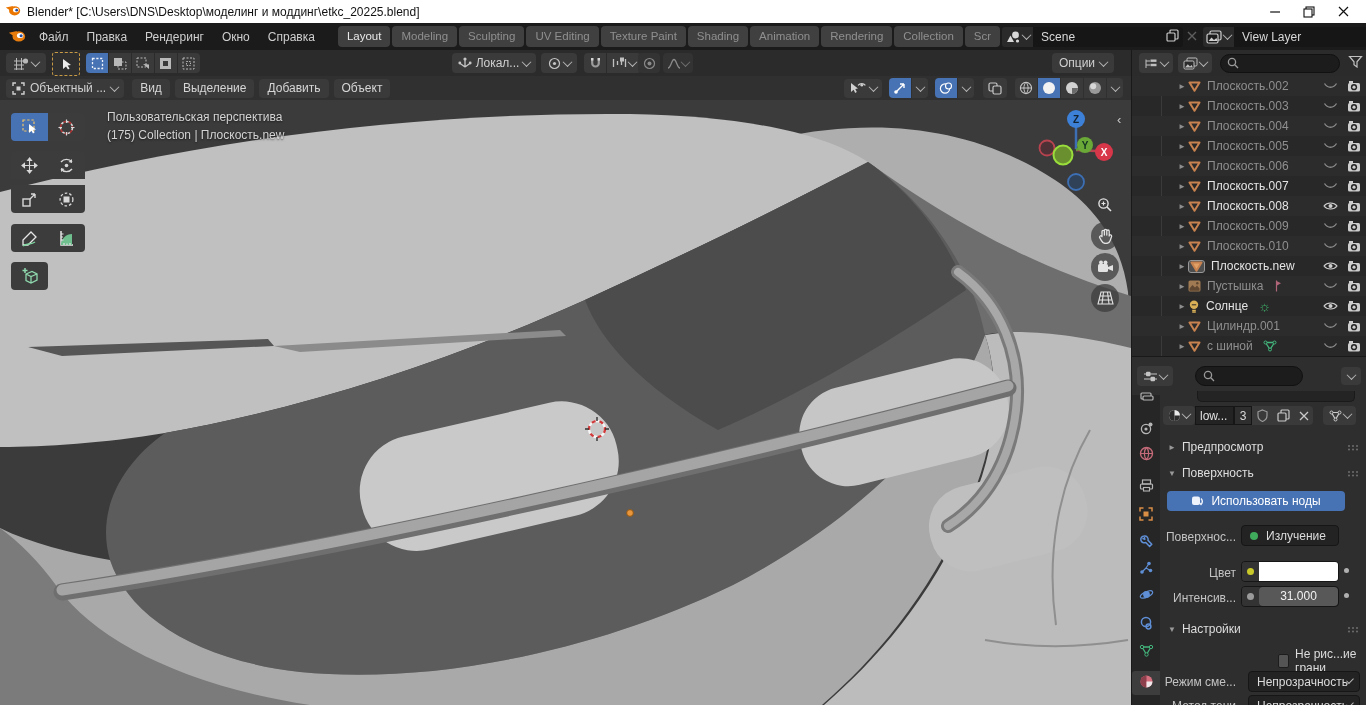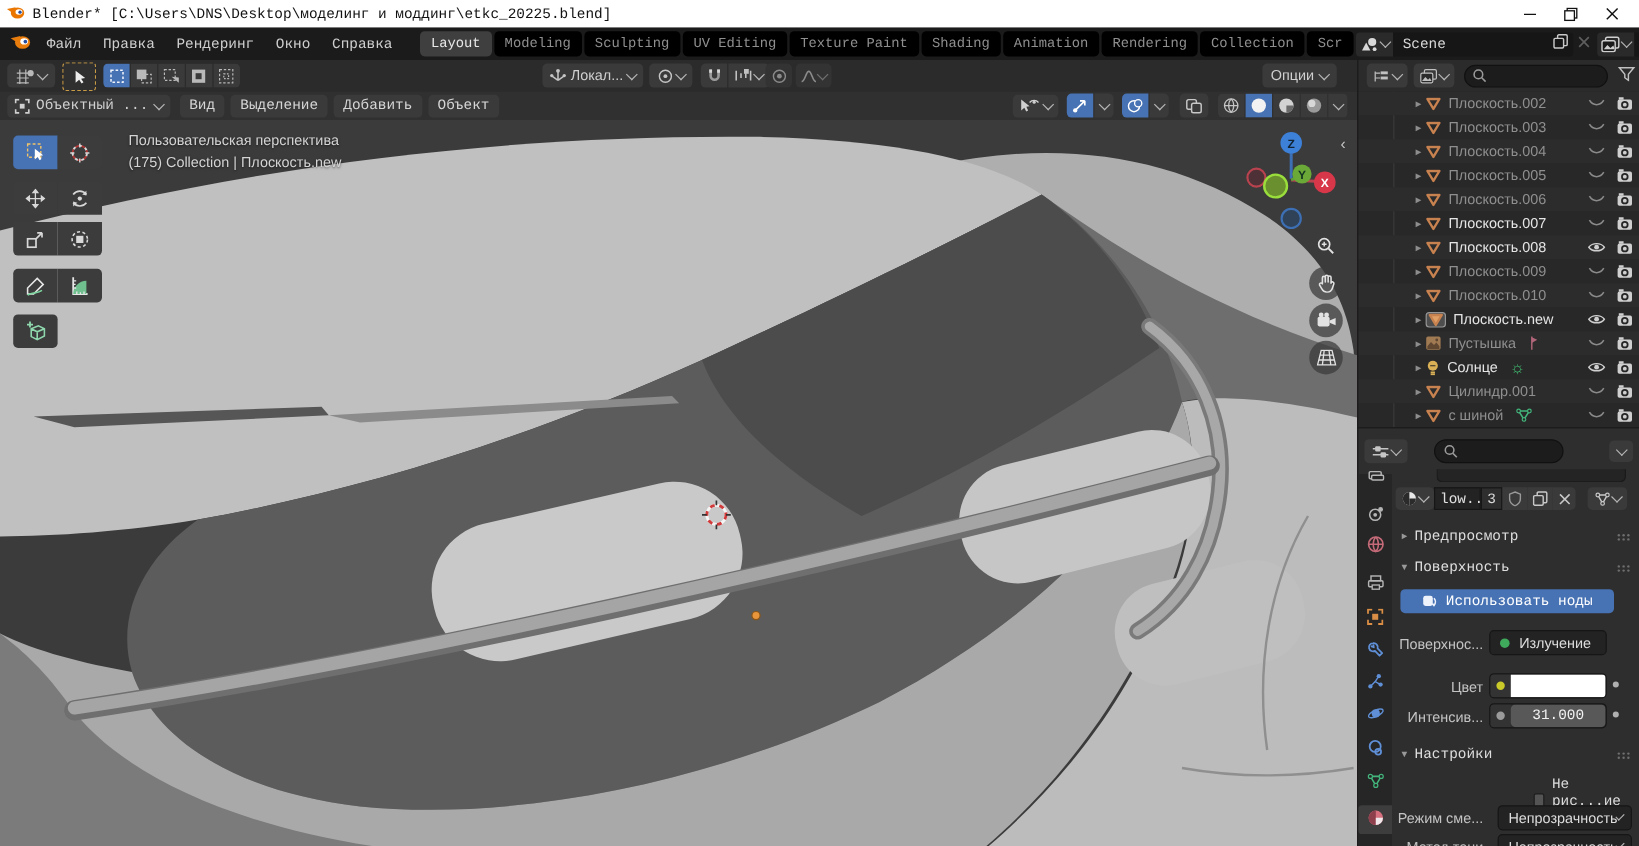--- a/index.html
+++ b/index.html
@@ -1,27 +1,27 @@
 <!DOCTYPE html>
 <html><head>
 <meta charset="utf-8">
 <style>
   html,body{margin:0;padding:0;}
   body{width:1366px;height:705px;overflow:hidden;background:#2e2e2e;
        font-family:"Liberation Sans","DejaVu Sans",sans-serif;font-size:12px;color:#d0d0d0;position:relative;}
   .abs{position:absolute;}
-  .flex{display:flex;align-items:center;font-family:Liberation Mono, monospace;}
+  .flex{display:flex;align-items:center;}
   
   #titlebar{left:0;top:0;width:1366px;height:23px;background:#ffffff;color:#111;border-bottom:1px solid #5a5a5a;}
   #titlebar .t{margin-left:6px;font-size:12px;color:#111;}
   .winbtn{width:34px;height:22px;display:flex;align-items:center;justify-content:center;}
   
   #menubar{left:0;top:23px;width:1366px;height:27px;background:#1b1b1b;}
   .mi{padding:0 9px;height:20px;line-height:20px;color:#cfcfcf;border-radius:3px;}
-  .wtab{padding:0 9px;height:21px;line-height:21px;margin-right:2px;background:#000000;color:#8f8f8f;border-radius:4px;font-size:11.5px;white-space:nowrap;}
+  .wtab{padding:0 9px;height:21px;line-height:21px;margin-right:2px;background:#404040;color:#8f8f8f;border-radius:4px;font-size:11.5px;white-space:nowrap;}
   .wtab.on{background:#3f3f3f;color:#e8e8e8;}
   .idfield{background:#161616;height:20px;border-radius:0 3px 3px 0;display:flex;align-items:center;color:#d8d8d8;}
   .idicon{background:#2a2a2a;height:20px;border-radius:3px 0 0 3px;display:flex;align-items:center;padding:0 3px;}
   
   #toolrow{left:0;top:50px;width:1131px;height:26px;background:#2b2b2b;border-bottom:1px solid #1f1f1f;}
   #outheader{left:1131px;top:50px;width:235px;height:26px;background:#2b2b2b;border-left:1px solid #191919;border-bottom:1px solid #1f1f1f;}
   #vpheader{left:0;top:76px;width:1131px;height:24px;background:#303030;}
   .btn{background:#3a3a3a;border-radius:4px;display:flex;align-items:center;justify-content:center;}
   .vmenu{background:#3a3a3a;border-radius:4px;padding:0 8px;height:19px;line-height:19px;margin-right:5px;color:#d6d6d6;}
   .chev{width:6px;height:6px;border-right:1.3px solid #b5b5b5;border-bottom:1.3px solid #b5b5b5;transform:rotate(45deg) translate(-1px,-1px);display:inline-block;}

